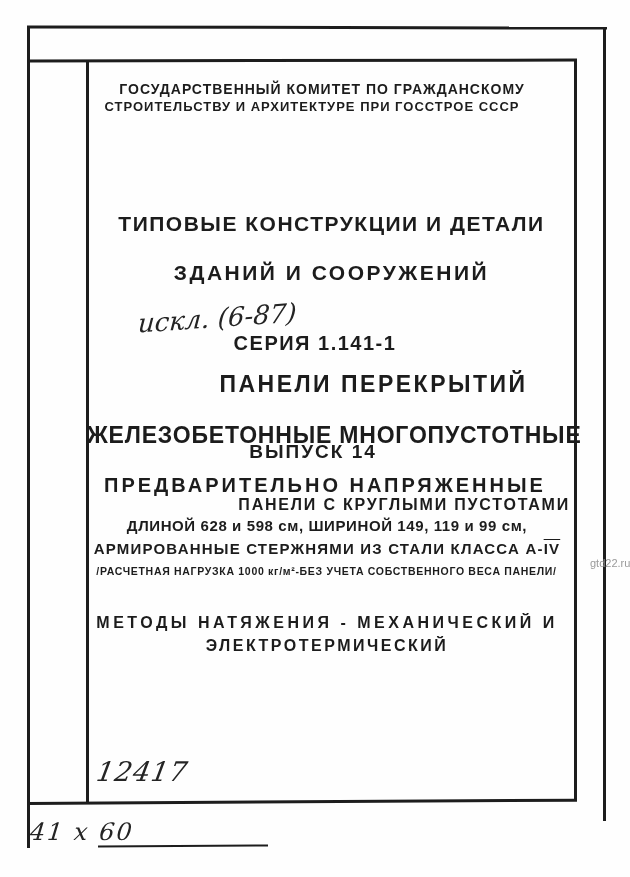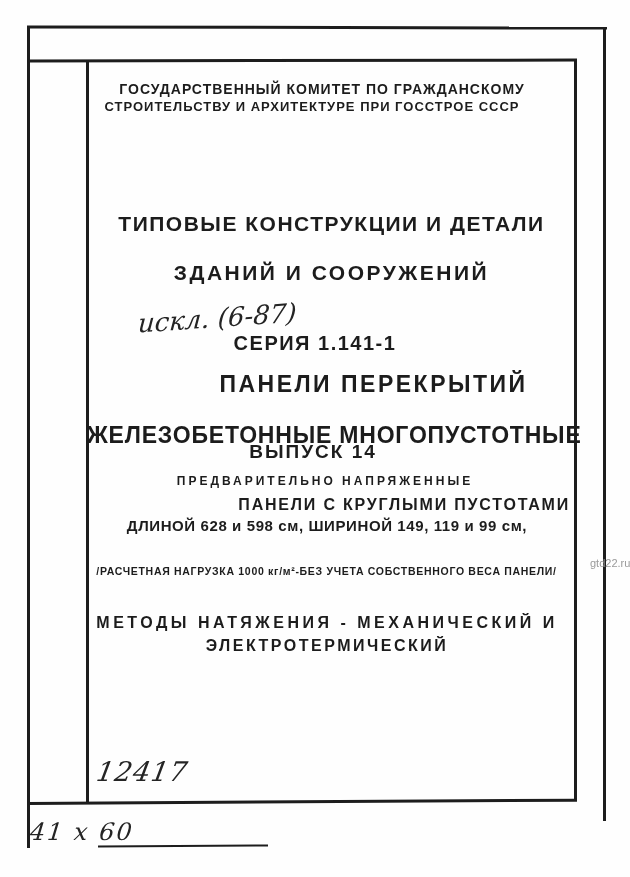--- a/index.html
+++ b/index.html
@@ -25,21 +25,21 @@
   
   .t{position:absolute;color:#1c1c1c;font-weight:bold;text-align:center;white-space:nowrap;}
   .committee1{left:87px;top:81px;width:470px;font-size:14px;letter-spacing:1px;}
   .committee2{left:77px;top:99px;width:470px;font-size:13px;letter-spacing:1px;}
   .doctype1{left:87px;top:212px;width:489px;font-size:21px;letter-spacing:1.5px;}
   .doctype2{left:87px;top:261px;width:489px;font-size:21px;letter-spacing:2.5px;}
   .series{left:70px;top:332px;width:490px;font-size:20px;letter-spacing:1.5px;}
   .title1{left:87px;top:371px;width:489px;font-size:23px;letter-spacing:2.5px;margin-left:42px;}
   .title2{left:87px;top:397px;width:489px;font-size:23px;letter-spacing:0.8px;margin-top:25px;}
   .issue{left:68px;top:441px;width:490px;font-size:19px;letter-spacing:2px;}
-  .subtitle1{left:80px;top:474px;width:490px;font-size:12px;letter-spacing:3px;}
+  .subtitle1{left:80px;top:474px;width:490px;font-size:20px;letter-spacing:3px;}
   .subtitle2{left:80px;top:496px;width:490px;font-size:16px;letter-spacing:1.8px;text-align:right;}
   .dims{left:87px;top:517px;width:480px;font-size:15px;letter-spacing:0.6px;}
   .reinf{left:87px;top:540px;width:480px;font-size:15px;letter-spacing:1.2px;}
   .overline-class{text-decoration:overline;}
   .loadnote{left:82px;top:565px;width:489px;font-size:10.5px;letter-spacing:0.7px;text-align:center;}
   .methods1{left:82px;top:614px;width:490px;font-size:16px;letter-spacing:3.5px;}
   .methods2{left:82px;top:637px;width:490px;font-size:16px;letter-spacing:2.5px;}
 
   
   .hand{position:absolute;color:#242424;font-family:"DejaVu Serif", serif;font-style:italic;white-space:nowrap;}
@@ -76,20 +76,21 @@
   <div class="t title1">ПАНЕЛИ ПЕРЕКРЫТИЙ</div>
   <div class="t title2">ЖЕЛЕЗОБЕТОННЫЕ МНОГОПУСТОТНЫЕ</div>
 
   <div class="t issue">ВЫПУСК 14</div>
 
   <div class="t subtitle1">ПРЕДВАРИТЕЛЬНО НАПРЯЖЕННЫЕ</div>
   <div class="t subtitle2">ПАНЕЛИ С КРУГЛЫМИ ПУСТОТАМИ</div>
 
   <div class="t dims">ДЛИНОЙ 628 и 598 см, ШИРИНОЙ 149, 119 и 99 см,</div>
 
+  <div class="t reinf"><span>АРМИРОВАННЫЕ СТЕРЖНЯМИ ИЗ СТАЛИ КЛАССА А-</span><span class="overline-class">IV</span></div>
 
   <div class="t loadnote">/РАСЧЕТНАЯ НАГРУЗКА 1000 кг/м²-БЕЗ УЧЕТА СОБСТВЕННОГО ВЕСА ПАНЕЛИ/</div>
 
   <div class="t methods1">МЕТОДЫ НАТЯЖЕНИЯ - МЕХАНИЧЕСКИЙ И</div>
   <div class="t methods2">ЭЛЕКТРОТЕРМИЧЕСКИЙ</div>
 
   <div class="hand hw-code">12417</div>
   <div class="hand hw-format">41 х 60</div>
 
   <div class="watermark">gtd22.ru</div>

